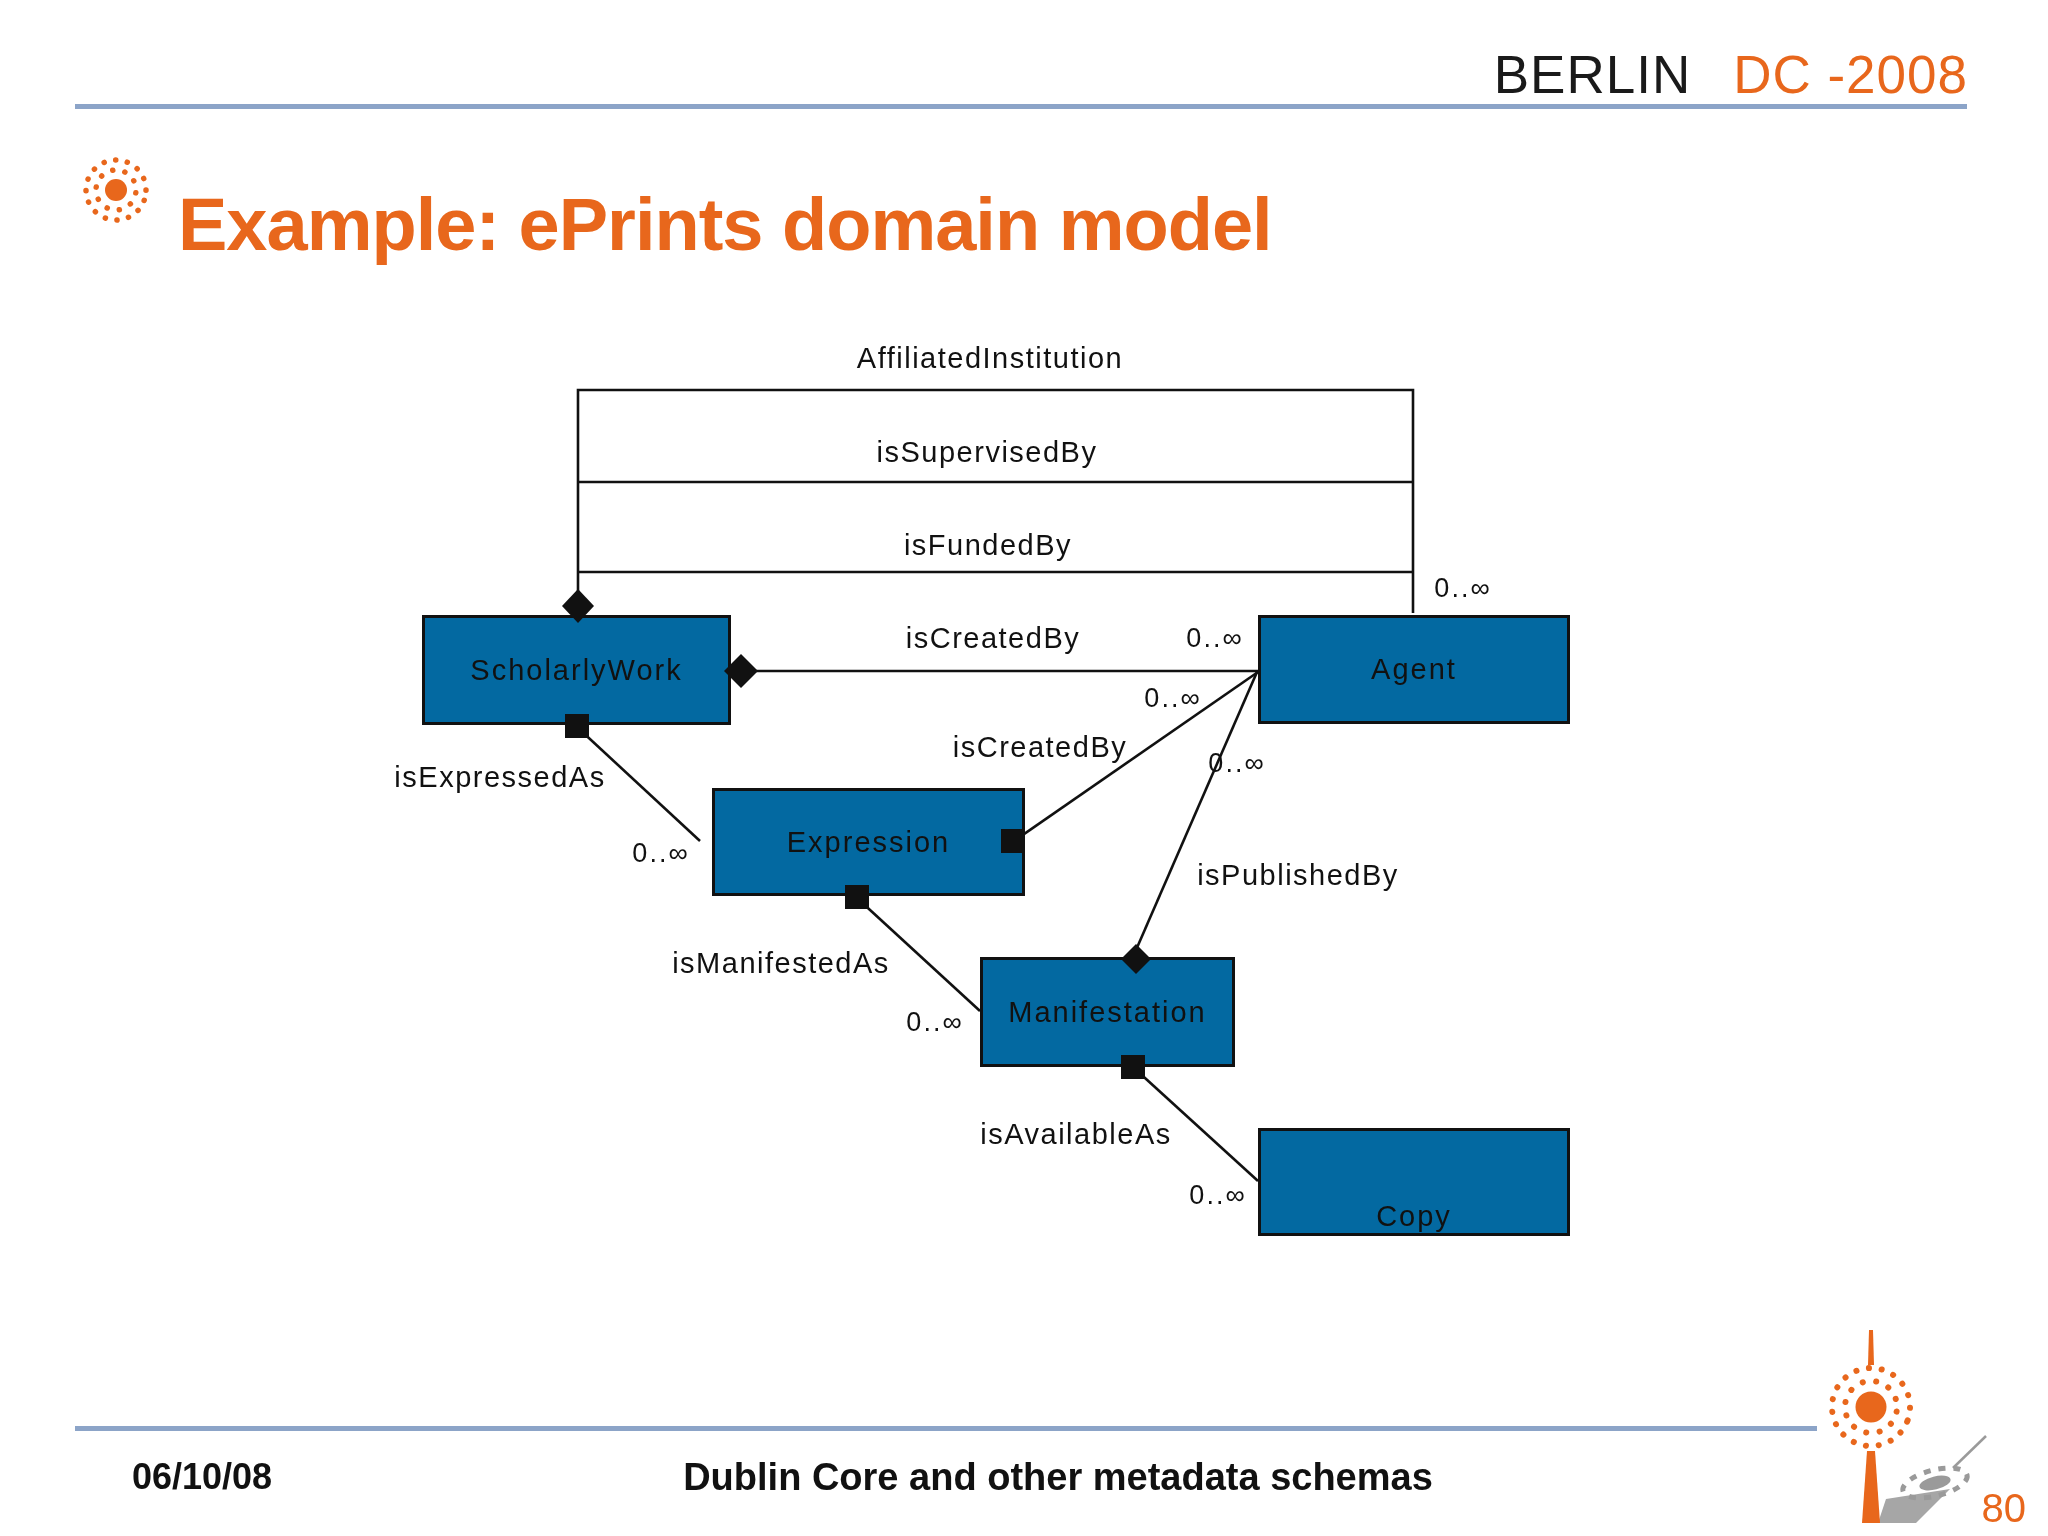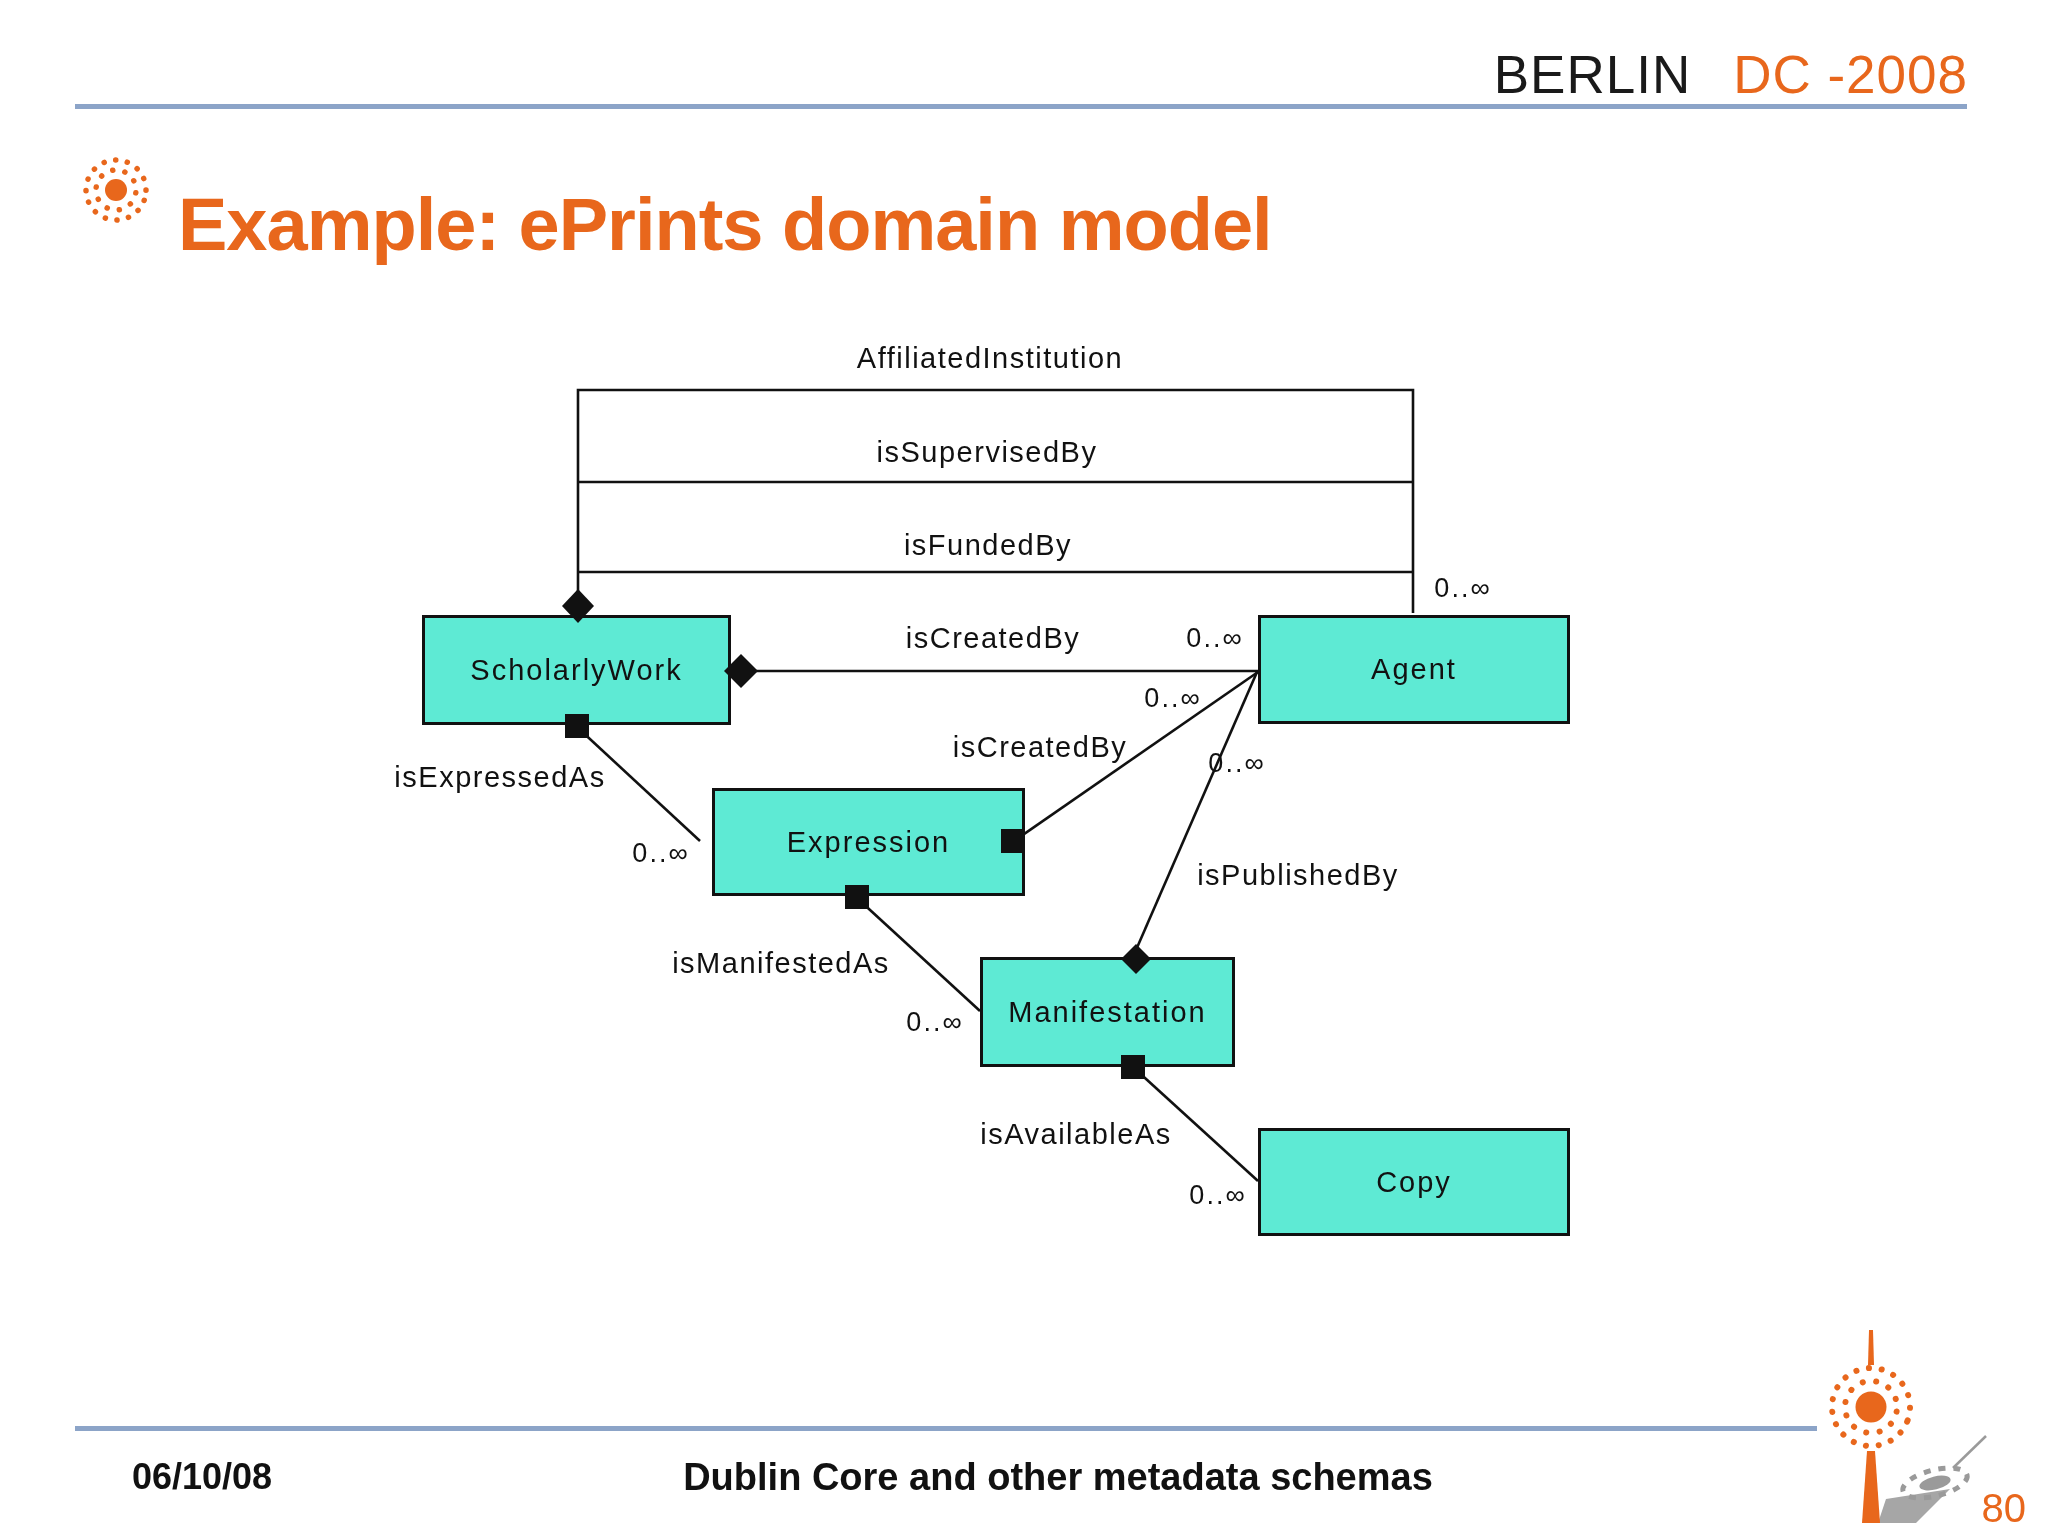--- a/index.html
+++ b/index.html
@@ -22,30 +22,30 @@
   .slide-title{
     position:absolute;left:178px;top:140px;
     font-size:74px;font-weight:bold;color:#e8671c;
     letter-spacing:-1px;white-space:nowrap;z-index:5;margin-top:42px;
   }
   #title-bullet{position:absolute;left:82px;top:156px;width:68px;height:68px;z-index:5;}
   
   #diagram-lines{position:absolute;left:0;top:0;width:2048px;height:1536px;z-index:4;pointer-events:none;}
   .entity{
     position:absolute;box-sizing:border-box;
-    border:3px solid #111;background:#5eead4;
+    border:3px solid #111;background:#0369a1;
     display:flex;align-items:center;justify-content:center;
     font-size:29px;color:#111;letter-spacing:2px;z-index:2;
     white-space:nowrap;
   }
   #entity-scholarlywork{left:422px;top:615px;width:309px;height:110px;}
   #entity-agent        {left:1258px;top:615px;width:312px;height:109px;}
   #entity-expression   {left:712px;top:788px;width:313px;height:108px;}
   #entity-manifestation{left:980px;top:957px;width:255px;height:110px;}
-  #entity-copy         {left:1258px;top:1128px;width:312px;height:108px;}
+  #entity-copy         {left:1258px;top:1128px;width:312px;height:108px;align-items:flex-end;}
   .rel-label,.mult{
     position:absolute;transform:translate(-50%,-50%);
     color:#111;white-space:nowrap;z-index:5;letter-spacing:1.5px;
   }
   .rel-label{font-size:29px;}
   .mult{font-size:27px;letter-spacing:2px;}
   
   #lbl-affiliated   {left:990px; top:358px;}
   #lbl-supervised   {left:987px; top:452px;}
   #lbl-funded       {left:988px; top:545px;}

